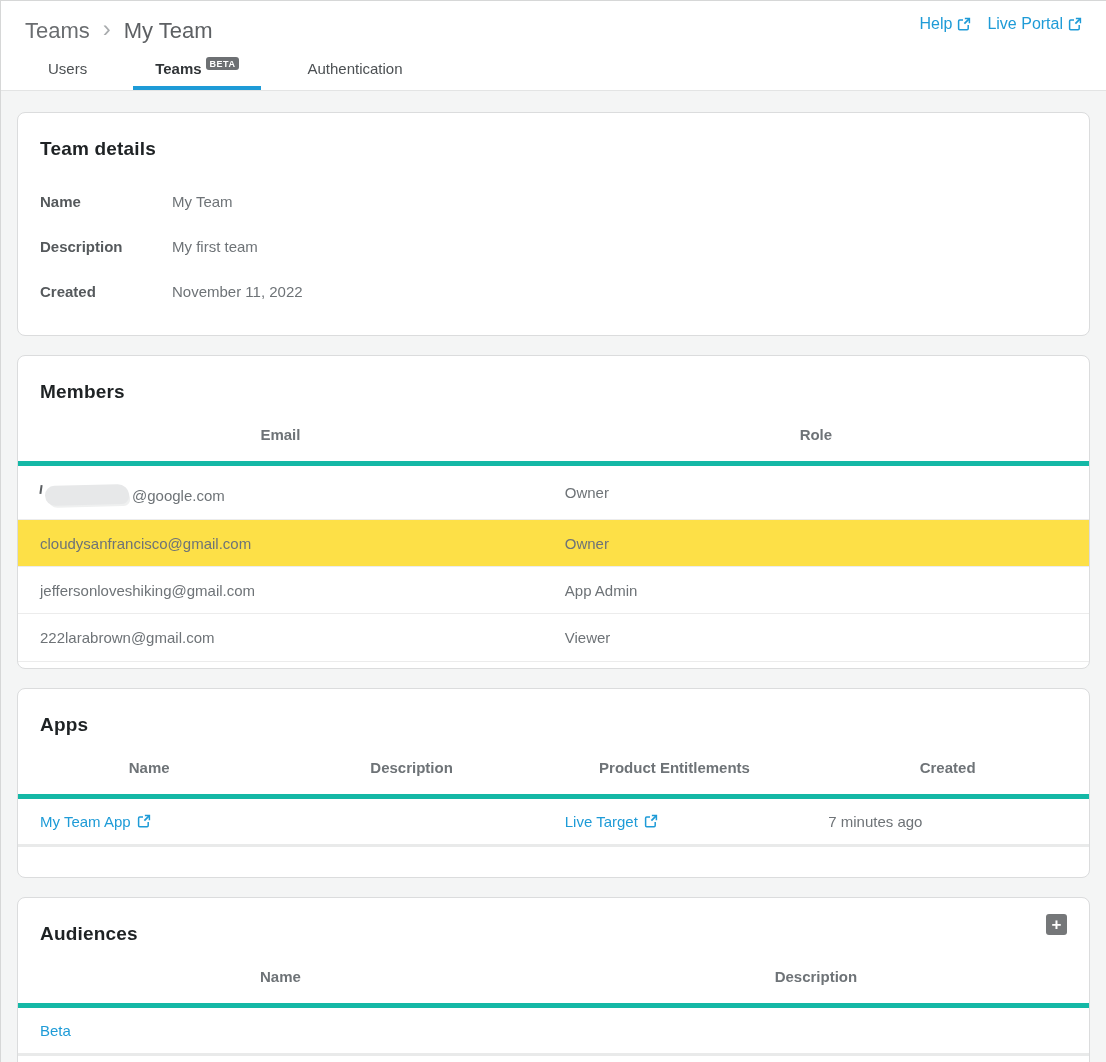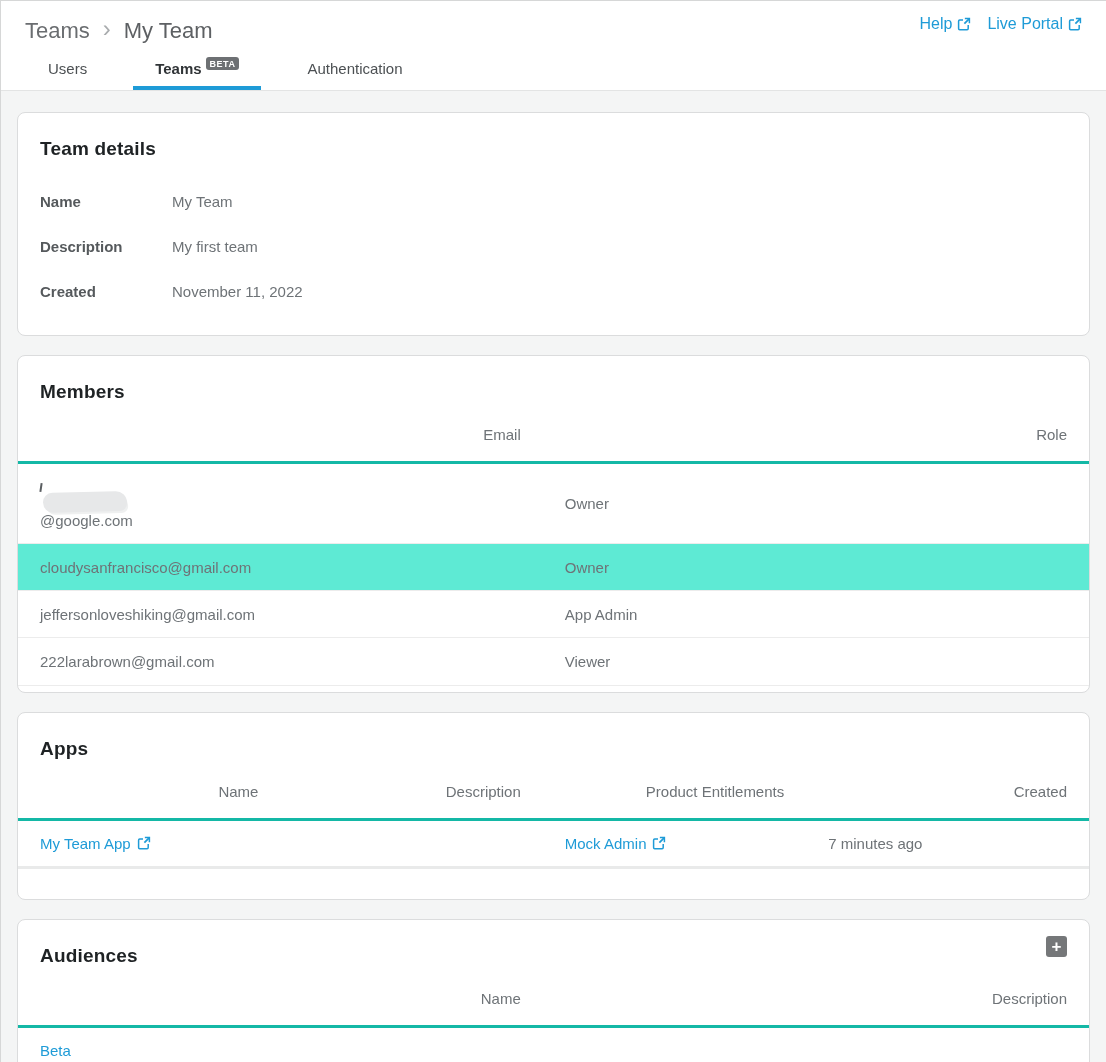--- a/index.html
+++ b/index.html
@@ -103,51 +103,51 @@
 
   
   .detail-rows { padding: 6px 22px 34px 22px; }
   .detail-row { display: flex; margin-top: 26px; font-size: 15px; line-height: 19px; }
   .detail-label { width: 132px; flex: none; font-weight: bold; color: #55595c; }
   .detail-value { color: #6e7377; }
 
   
   table { width: 100%; border-collapse: collapse; font-size: 15px; margin-top: 13px; }
   th {
-    text-align: right;
-    font-weight: normal;
+    text-align: center;
+    font-weight: bold;
     color: #6e7377;
     padding: 10px 22px 18px 22px;
-    border-bottom: 3px solid #14b8a6;
+    border-bottom: 5px solid #14b8a6;
   }
   td {
     color: #6e7377;
     padding: 14px 22px;
     border-bottom: 1px solid #ececec;
     height: 47px;
     vertical-align: middle;
   }
-  tr.row-tinted td { background: #5eead4; }
+  tr.row-tinted td { background: #fde047; }
   tr.last-row td { border-bottom: none; }
   .members-spacer { height: 7px; border-top: 1px solid #ececec; }
 
   .card-footer-row { border-top: 3px solid #e9eaea; height: 33px; }
 
   .cell-link {
     color: #1e9bd7;
     display: inline-flex;
     align-items: center;
     gap: 6px;
     cursor: pointer;
     text-decoration: none;
     justify-content: flex-end;
   }
 
   
-  .redact-wrap { display: inline-flex; align-items: center; flex-direction: column; }
+  .redact-wrap { display: inline-flex; align-items: center; }
   .redact-tick {
     display: inline-block;
     width: 2px; height: 9px;
     background: #5a5e61;
     transform: rotate(8deg);
     margin-right: 3px;
     align-self: flex-start;
   }
   .redact-blob {
     display: inline-block;
@@ -323,21 +323,21 @@
                   <path d="M11.2 8v3.6c0 .6-.5 1.1-1.1 1.1H2.7c-.6 0-1.1-.5-1.1-1.1V4.2c0-.6.5-1.1 1.1-1.1H6"></path>
                   <path d="M8.6 1.6h3.8v3.8" stroke-linecap="square"></path>
                   <path d="M12.1 1.9L7.4 6.6" stroke-width="1.8"></path>
                 </svg>
               </span>
             </a>
           </td>
           <td></td>
           <td>
             <a class="cell-link">
-              <span>Mock Admin</span>
+              <span>Live Target</span>
               <span class="ext-icon">
                 <svg width="14" height="14" viewBox="0 0 14 14" fill="none" stroke="#1e9bd7" stroke-width="1.5">
                   <path d="M11.2 8v3.6c0 .6-.5 1.1-1.1 1.1H2.7c-.6 0-1.1-.5-1.1-1.1V4.2c0-.6.5-1.1 1.1-1.1H6"></path>
                   <path d="M8.6 1.6h3.8v3.8" stroke-linecap="square"></path>
                   <path d="M12.1 1.9L7.4 6.6" stroke-width="1.8"></path>
                 </svg>
               </span>
             </a>
           </td>
           <td>7 minutes ago</td>

